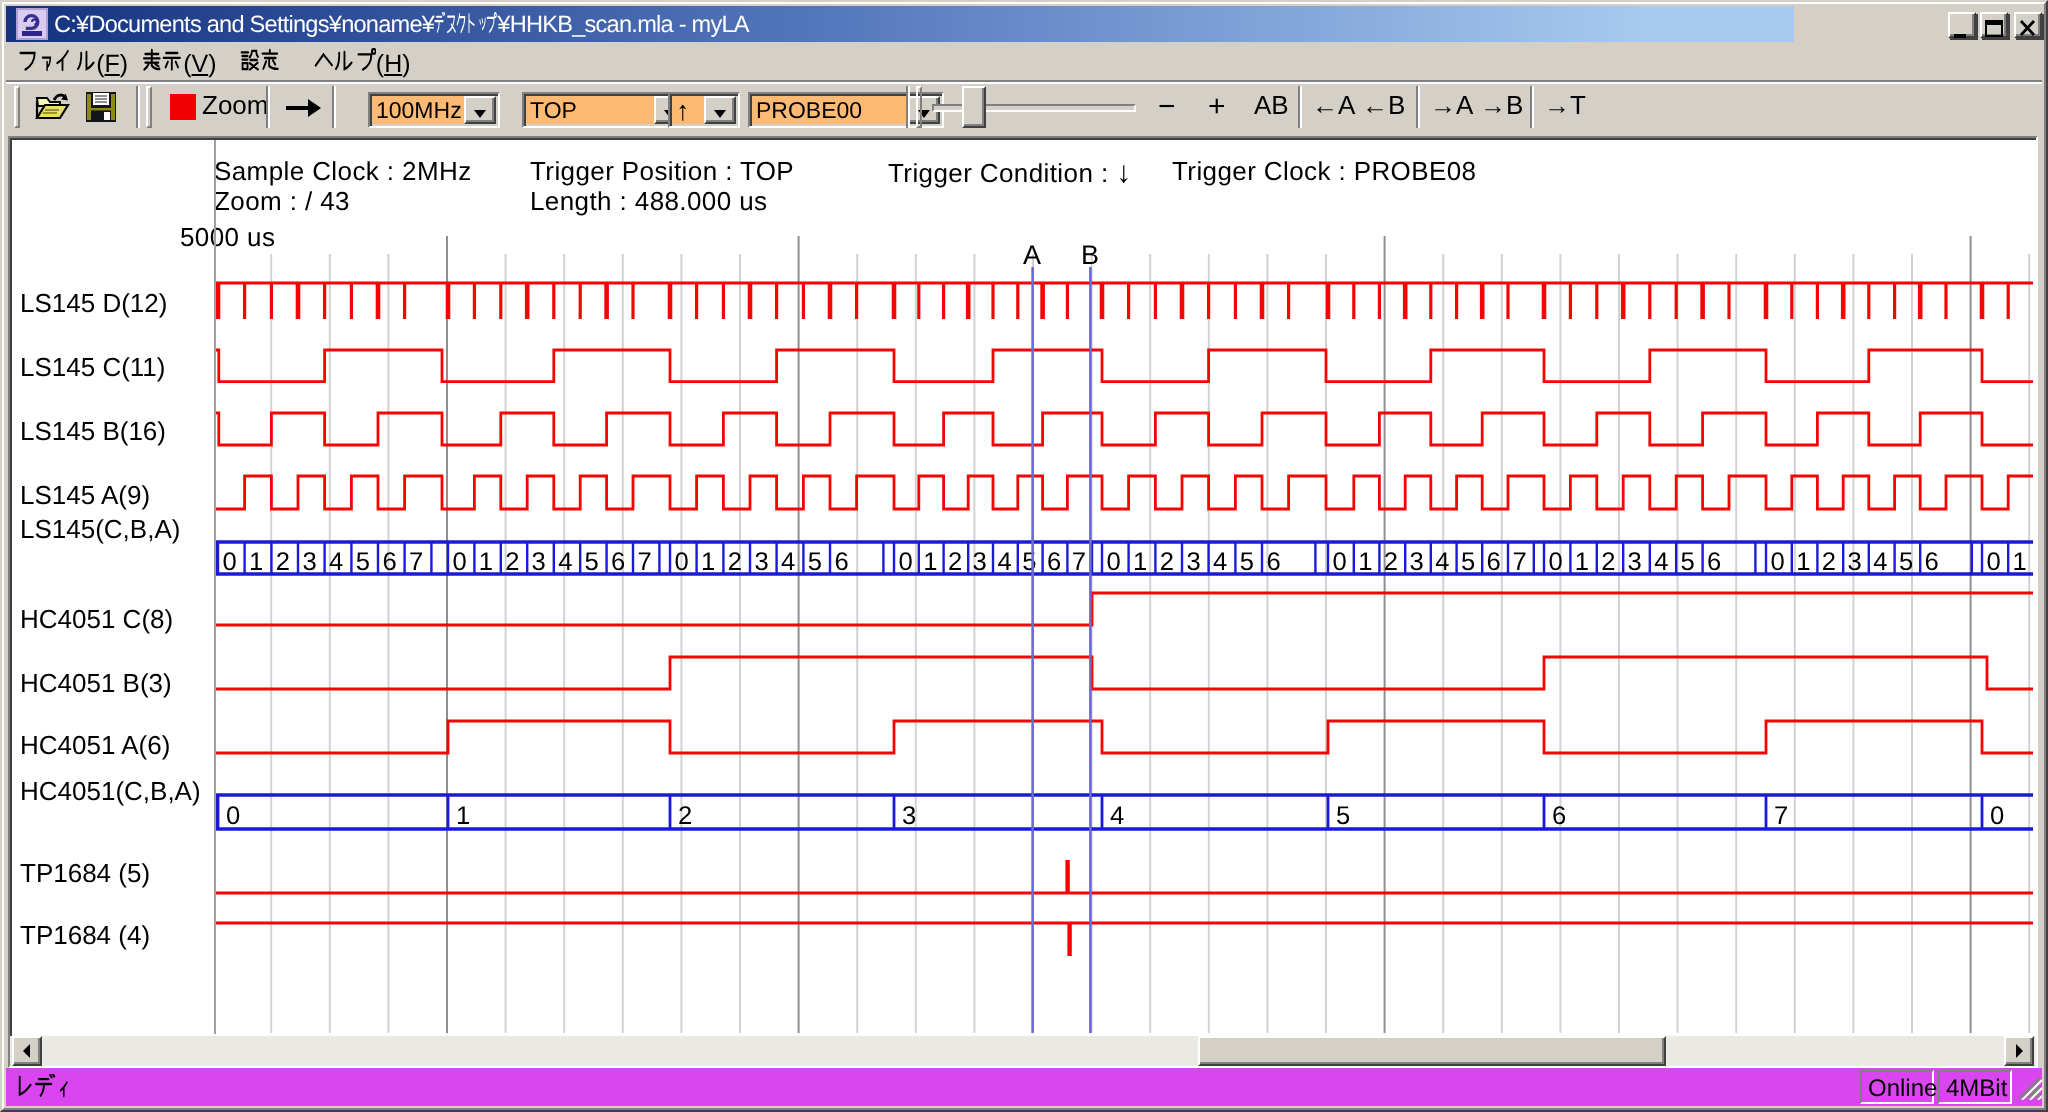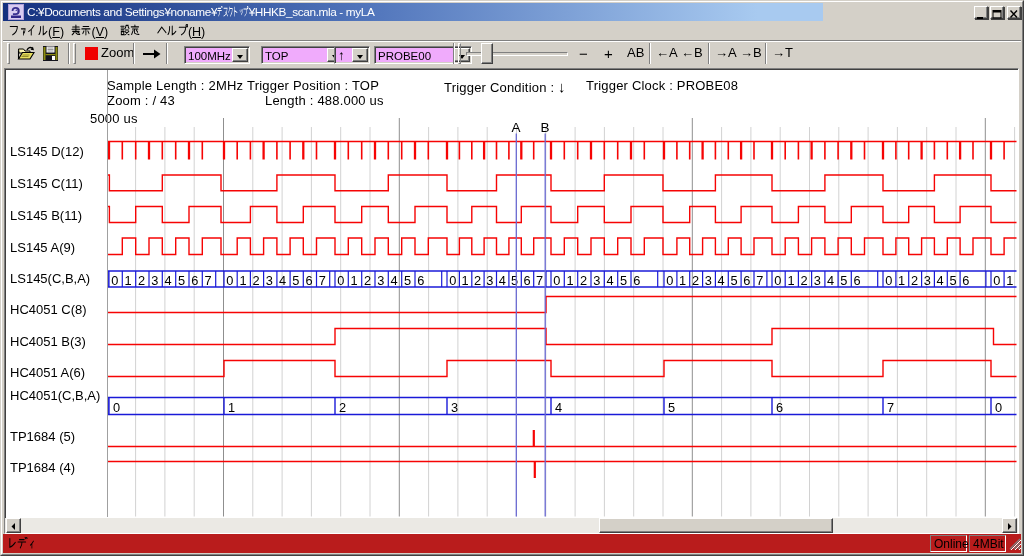--- a/index.html
+++ b/index.html
@@ -1,43 +1,43 @@
 <!DOCTYPE html>
 <html><head><meta charset="utf-8"><title>myLA</title><style>
 *{margin:0;padding:0;box-sizing:border-box}
 html,body{width:1024px;height:556px;overflow:hidden}
 body{position:relative;background:#d4d0c8;font-family:"Liberation Sans",sans-serif;-webkit-font-smoothing:none}
 .abs{position:absolute}
 #frame{position:absolute;inset:0;border:1px solid;border-color:#d4d0c8 #404040 #404040 #d4d0c8}
 #frame2{position:absolute;left:1px;top:1px;right:1px;bottom:1px;border:1px solid;border-color:#fff #808080 #808080 #fff}
-#title{position:absolute;left:3px;top:3px;width:820px;height:18px;background:linear-gradient(90deg,#15317f 0%,#5276bc 45%,#a8caf0 92%);color:#fff;font-size:11.8px;letter-spacing:-0.38px;line-height:18px;white-space:nowrap}
+#title{position:absolute;left:3px;top:3px;width:894px;height:18px;background:linear-gradient(90deg,#15317f 0%,#5276bc 45%,#a8caf0 92%);color:#fff;font-size:11.8px;letter-spacing:-0.38px;line-height:18px;white-space:nowrap}
 #title .txt{position:absolute;left:24px;top:0}
 #icon{position:absolute;left:5px;top:1px;width:16px;height:16px;background:#d8ccf0;border:1px solid #b0a0d8}
 .tbtn{position:absolute;top:3px;width:14px;height:13px;background:#d4d0c8;border:1px solid;border-color:#fff #404040 #404040 #fff;box-shadow:inset -1px -1px 0 #808080,1px 1px 0 #404040}
 #menubar{position:absolute;left:3px;top:22px;width:1018px;height:18px;font-size:12.5px;color:#000}
 #menubar span.mi{position:absolute;top:2px}
 #toolbar{position:absolute;left:3px;top:41px;width:1018px;height:26px;font-size:13px}
 #toolbar .sep{position:absolute;top:2px;height:21px;width:2px;border-left:1px solid #808080;border-right:1px solid #fff}
 #toolbar .grip{position:absolute;top:2px;height:21px;width:3px;border:1px solid;border-color:#fff #808080 #808080 #fff}
-.combo{position:absolute;top:5px;height:18px;background:#f0abfc;border:1px solid;border-color:#808080 #fff #fff #808080;box-shadow:inset 1px 1px 0 #404040,inset -1px -1px 0 #d4d0c8;font-size:11.5px}
+.combo{position:absolute;top:5px;height:18px;background:#fdba74;border:1px solid;border-color:#808080 #fff #fff #808080;box-shadow:inset 1px 1px 0 #404040,inset -1px -1px 0 #d4d0c8;font-size:11.5px}
 .combo .tx{position:absolute;left:3px;top:2.5px;white-space:nowrap}
 .combo .btn{position:absolute;right:1px;top:1px;bottom:1px;width:16px;background:#d4d0c8;border:1px solid;border-color:#fff #404040 #404040 #fff;box-shadow:inset -1px -1px 0 #808080}
 .combo .btn i{position:absolute;left:4px;top:6px;width:0;height:0;border:3.5px solid transparent;border-top:4px solid #000;border-bottom:none}
 .tbt{position:absolute;top:4px;color:#000;text-align:center;white-space:nowrap}
 #client{position:absolute;left:4px;top:68px;width:1015px;height:466px;background:#fff;border:1px solid;border-color:#808080 #fff #fff #808080;box-shadow:inset 1px 1px 0 #404040}
 #wavesvg{position:absolute;left:0;top:70px}
 .info{position:absolute;font-size:13px;color:#000;white-space:nowrap;letter-spacing:0.2px}
 .lbl{position:absolute;left:10px;font-size:13px;color:#000;white-space:nowrap}
 .bd{font-family:"Liberation Sans",sans-serif;font-size:12.8px;fill:#000}
 .ab{font-family:"Liberation Sans",sans-serif;font-size:13.5px;fill:#000;text-anchor:middle}
 #vline{position:absolute;left:107px;top:70px;width:1px;height:447px;background:#a0a0a0}
 #hscroll{position:absolute;left:5px;top:518px;width:1013px;height:15px;background:#ebe9e4}
 .sbtn{position:absolute;top:0;width:15px;height:15px;background:#d4d0c8;border:1px solid;border-color:#fff #404040 #404040 #fff;box-shadow:inset -1px -1px 0 #808080}
 #thumb{position:absolute;left:594px;top:0;width:234px;height:15px;background:#d4d0c8;border:1px solid;border-color:#fff #404040 #404040 #fff;box-shadow:inset -1px -1px 0 #808080}
-#status{position:absolute;left:3px;top:534px;width:1018px;height:19px;background:#b91c1c;font-size:12.5px}
+#status{position:absolute;left:3px;top:534px;width:1018px;height:19px;background:#d946ef;font-size:12.5px}
 .scell{position:absolute;top:1px;height:17px;border:1px solid;border-color:#808080 #fff #fff #808080;padding:1px 2px 0 3px;font-size:12px}
 #grip{position:absolute;right:2px;top:3px;width:13px;height:13px}
 u{text-decoration:underline}
 svg.k{display:inline-block;vertical-align:-2px}
 </style></head>
 <body>
 <div id="frame"></div>
 <div id="frame2"></div>
 <div id="title">
     <div id="icon"><svg width="14" height="14" viewBox="0 0 14 14">
@@ -160,32 +160,32 @@
     <div class="sep" style="left:646px"></div>
     <div class="tbt" style="left:653px">←A</div>
     <div class="tbt" style="left:678px">←B</div>
     <div class="sep" style="left:705px"></div>
     <div class="tbt" style="left:712px">→A</div>
     <div class="tbt" style="left:737px">→B</div>
     <div class="sep" style="left:762px"></div>
     <div class="tbt" style="left:769px">→T</div>
   </div>
 <div id="client"></div>
-<div class="info" style="left:107px;top:78px">Sample Length : 2MHz</div>
-<div class="info" style="left:247px;top:78px">Trigger Position : TOP</div>
+<div class="info" style="left:107px;top:78px">Sample Clock : 2MHz</div>
+<div class="info" style="left:265px;top:78px">Trigger Position : TOP</div>
 <div class="info" style="left:444px;top:78px">Trigger Condition : <span style="font-size:15px">↓</span></div>
 <div class="info" style="left:586px;top:78px">Trigger Clock : PROBE08</div>
 <div class="info" style="left:107px;top:93px">Zoom : /  43</div>
 <div class="info" style="left:265px;top:93px">Length : 488.000 us</div>
 <div class="info" style="left:90px;top:111px">5000 us</div>
 <div class="lbl" style="top:144.0px">LS145 D(12)</div>
 <div class="lbl" style="top:176.0px">LS145 C(11)</div>
-<div class="lbl" style="top:208.0px">LS145 B(11)</div>
+<div class="lbl" style="top:208.0px">LS145 B(16)</div>
 <div class="lbl" style="top:240px">LS145 A(9)</div>
-<div class="lbl" style="top:271.0px">LS145(C,B,A)</div>
+<div class="lbl" style="top:257px">LS145(C,B,A)</div>
 <div class="lbl" style="top:302.0px">HC4051 C(8)</div>
 <div class="lbl" style="top:333.5px">HC4051 B(3)</div>
 <div class="lbl" style="top:365.0px">HC4051 A(6)</div>
 <div class="lbl" style="top:388px">HC4051(C,B,A)</div>
 <div class="lbl" style="top:428.5px">TP1684 (5)</div>
 <div class="lbl" style="top:460.0px">TP1684 (4)</div>
 <svg id="wavesvg" width="1024" height="447" viewBox="0 70 1024 447">
 <line x1="135.6" y1="127" x2="135.6" y2="516.5" stroke="#d2d2d2" stroke-width="1"></line>
 <line x1="164.9" y1="127" x2="164.9" y2="516.5" stroke="#d2d2d2" stroke-width="1"></line>
 <line x1="194.2" y1="127" x2="194.2" y2="516.5" stroke="#d2d2d2" stroke-width="1"></line>

